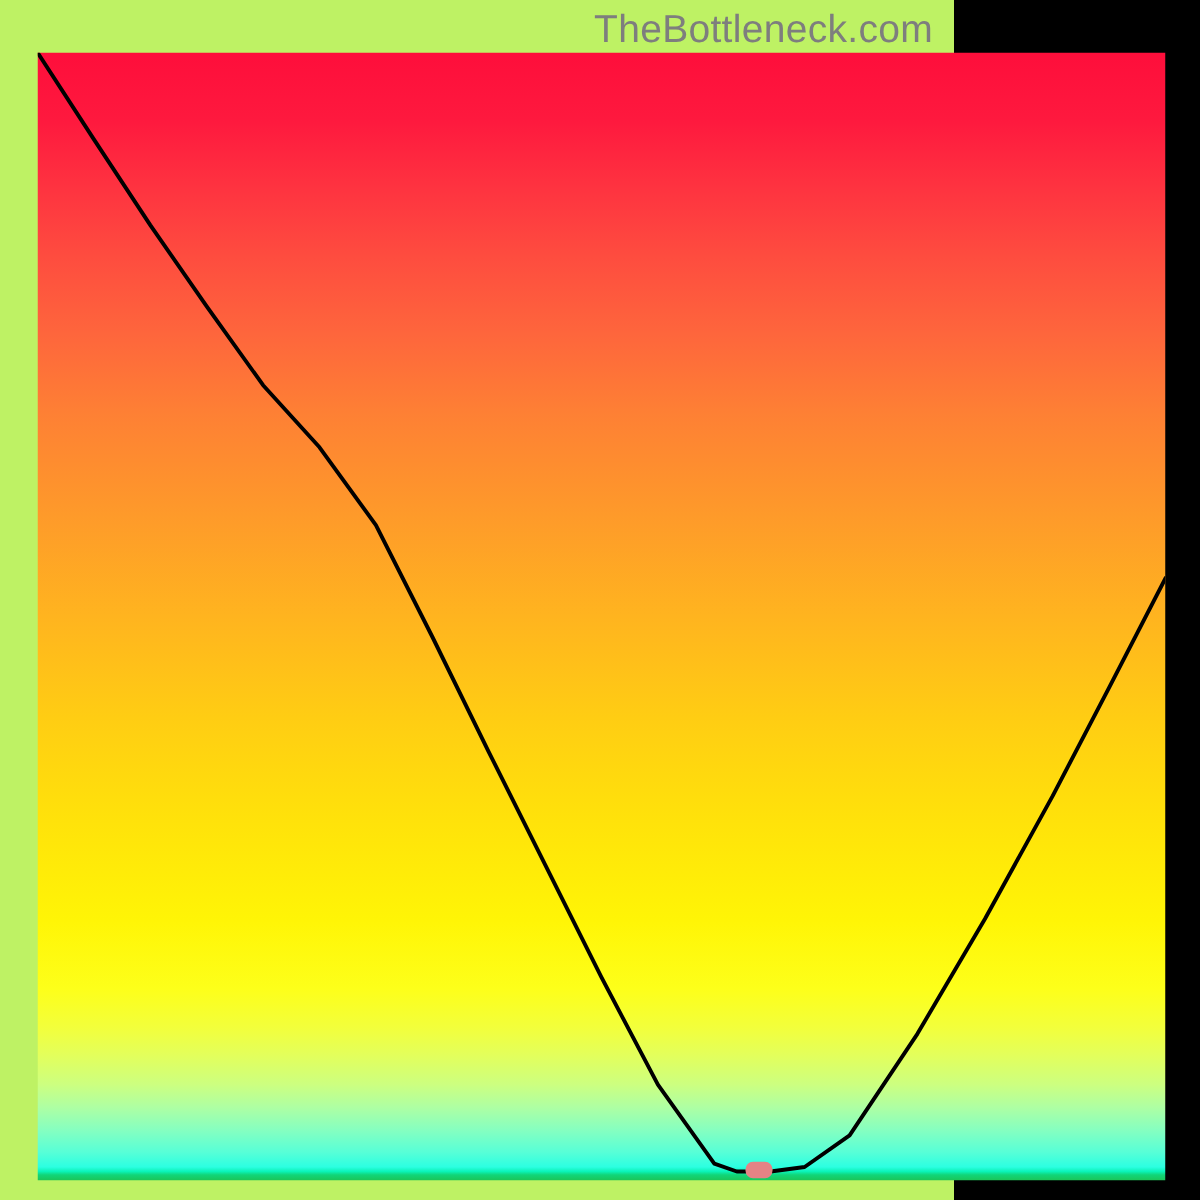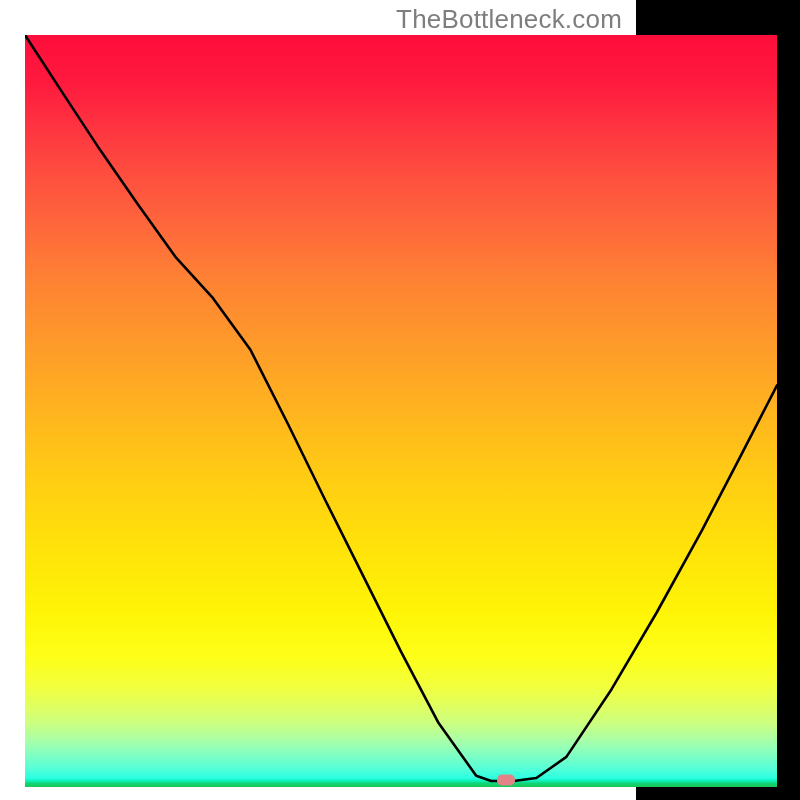--- a/index.html
+++ b/index.html
@@ -10,21 +10,21 @@
     background: #000;
     font-family: Arial, Helvetica, sans-serif;
     overflow: hidden;
   }
   .frame {
     position: absolute;
     top: 0;
     left: 0;
     width: 636px;
     height: 800px;
-    background: #ffffff;
+    background: #bef264;
   }
   .watermark {
     position: absolute;
     top: 4px;
     right: 14px;
     color: #7e7e7e;
     font-size: 26px;
     font-weight: 500;
     letter-spacing: 0.2px;
     z-index: 40;

